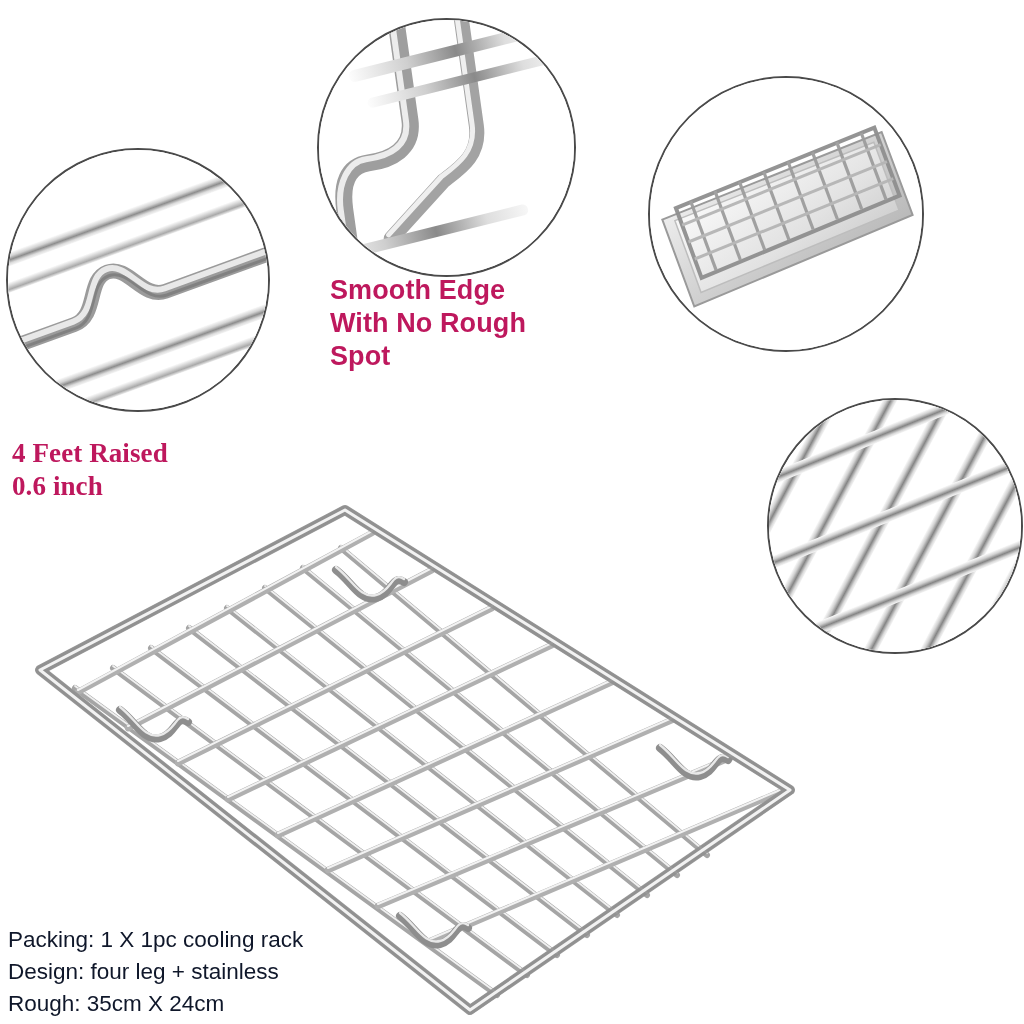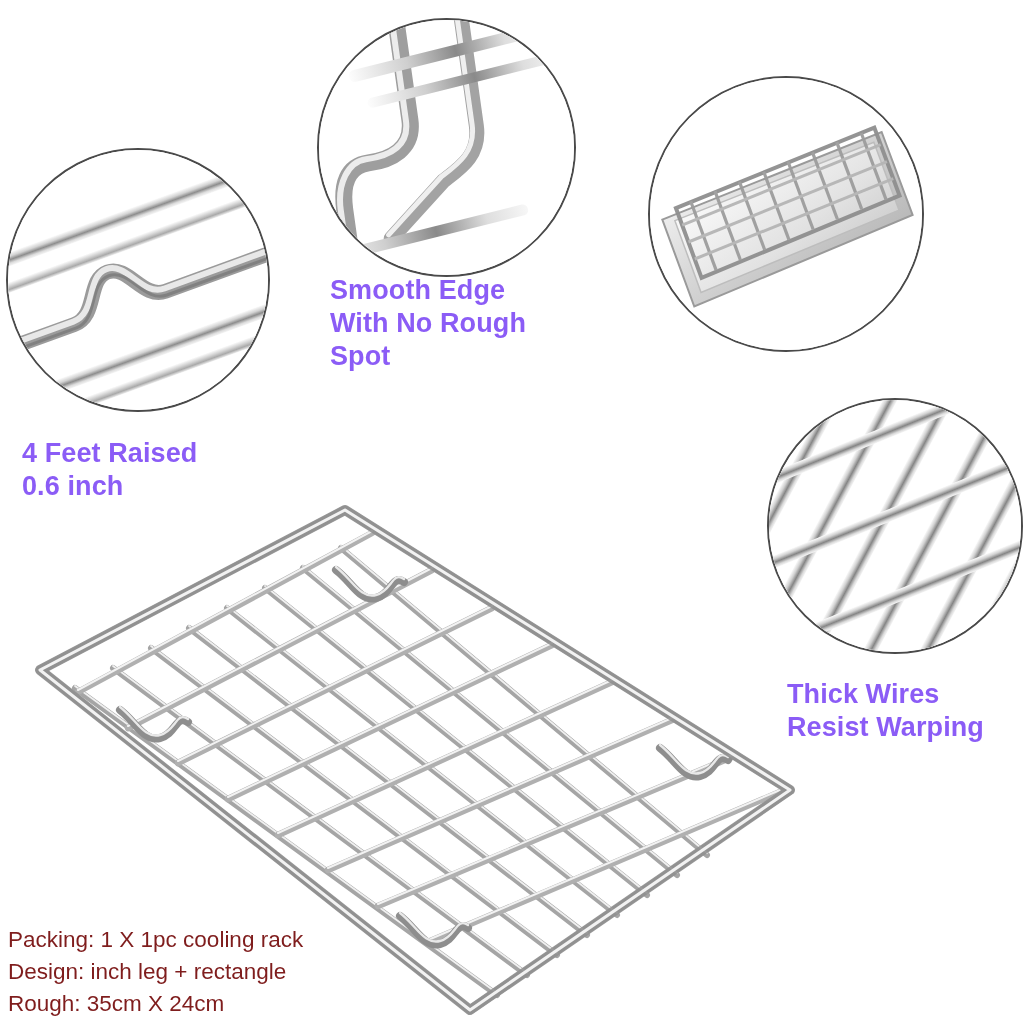--- a/index.html
+++ b/index.html
@@ -29,33 +29,33 @@
     position: absolute;
     inset: 0;
   }
 
   
   .caption {
     position: absolute;
     font-weight: bold;
     font-size: 27px;
     line-height: 1.22;
-    color: #8b5cf6;
+    color: #be185d;
     white-space: pre-line;
     letter-spacing: 0.1px;
   }
 
   
   .specs {
     position: absolute;
     left: 8px;
     bottom: 4px;
     font-size: 22.5px;
     line-height: 1.42;
-    color: #7f1d1d;
+    color: #0f172a;
   }
   .specs div { white-space: pre; }
 
   
   #main-rack {
     position: absolute;
     left: 0px;
     top: 470px;
     width: 820px;
     height: 560px;
@@ -94,21 +94,21 @@
         </g>
 
         <g transform="rotate(-20 130 130)">
           <path d="M -40 150 L 55 150 C 80 150 82 112 104 112 C 126 112 128 150 152 150 L 300 150" fill="none" stroke="#9b9b9b" stroke-width="15" stroke-linecap="round"></path>
           <path d="M -40 147 L 55 147 C 80 147 82 109 104 109 C 126 109 128 147 152 147 L 300 147" fill="none" stroke="#e8e8e8" stroke-width="6" stroke-linecap="round"></path>
           <path d="M -40 154 L 55 154 C 80 154 82 116 104 116 C 126 116 128 154 152 154 L 300 154" fill="none" stroke="#6f6f6f" stroke-width="3" stroke-linecap="round" opacity="0.6"></path>
         </g>
       </svg>
     </div>
   </div>
-  <div class="caption" style="left:22px; top:437px;">4 Feet Raised
+  <div class="caption" style="left:12px; top:437px;font-family:Liberation Serif, serif;">4 Feet Raised
 0.6 inch</div>
 
   <div class="callout" style="left:317px; top:18px; width:255px; height:255px;">
     <div class="inner">
       <svg width="255" height="255" viewBox="0 0 255 255" preserveAspectRatio="none">
         <defs>
           <linearGradient id="g2" x1="0" y1="0" x2="1" y2="0">
             <stop offset="0%" stop-color="#fdfdfd"></stop>
             <stop offset="30%" stop-color="#cfcfcf"></stop>
             <stop offset="55%" stop-color="#8a8a8a"></stop>
@@ -204,22 +204,20 @@
         </g>
 
         <g transform="rotate(-22 126 126)">
           <rect x="-90" y="30" width="440" height="12" rx="6" fill="url(#g4)"></rect>
           <rect x="-90" y="108" width="440" height="12" rx="6" fill="url(#g4)"></rect>
           <rect x="-90" y="186" width="440" height="12" rx="6" fill="url(#g4)"></rect>
         </g>
       </svg>
     </div>
   </div>
-  <div class="caption" style="left:787px; top:678px;">Thick Wires
-Resist Warping</div>
 
   <div id="main-rack">
     <svg width="820" height="560" viewBox="0 0 820 560" preserveAspectRatio="none">
       <defs>
         <linearGradient id="mw" x1="0" y1="0" x2="0" y2="1">
           <stop offset="0%" stop-color="#fbfbfb"></stop>
           <stop offset="25%" stop-color="#d5d5d5"></stop>
           <stop offset="55%" stop-color="#9a9a9a"></stop>
           <stop offset="80%" stop-color="#dcdcdc"></stop>
           <stop offset="100%" stop-color="#f4f4f4"></stop>
@@ -287,17 +285,17 @@
         </g>
 
         <path d="M 40 200 L 345 40 L 790 320 L 470 540 Z" fill="none" stroke="#909090" stroke-width="10" stroke-linejoin="round" opacity="0.9"></path>
         <path d="M 40 200 L 345 40 L 790 320 L 470 540 Z" fill="none" stroke="#f2f2f2" stroke-width="3" stroke-linejoin="round"></path>
       </g>
     </svg>
   </div>
 
   <div class="specs">
     <div>Packing: 1 X 1pc cooling rack</div>
-    <div>Design: inch leg + rectangle</div>
+    <div>Design: four leg + stainless</div>
     <div>Rough: 35cm X 24cm</div>
   </div>
 
 </div>
 
 </body></html>

